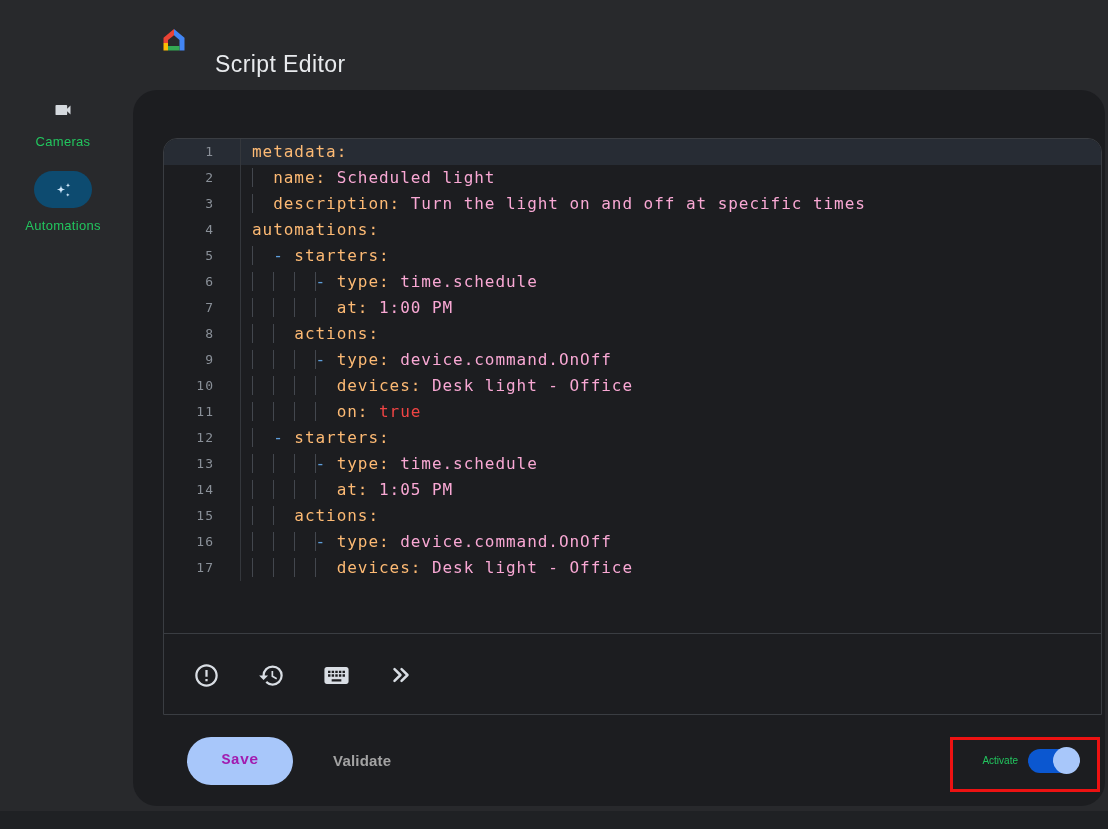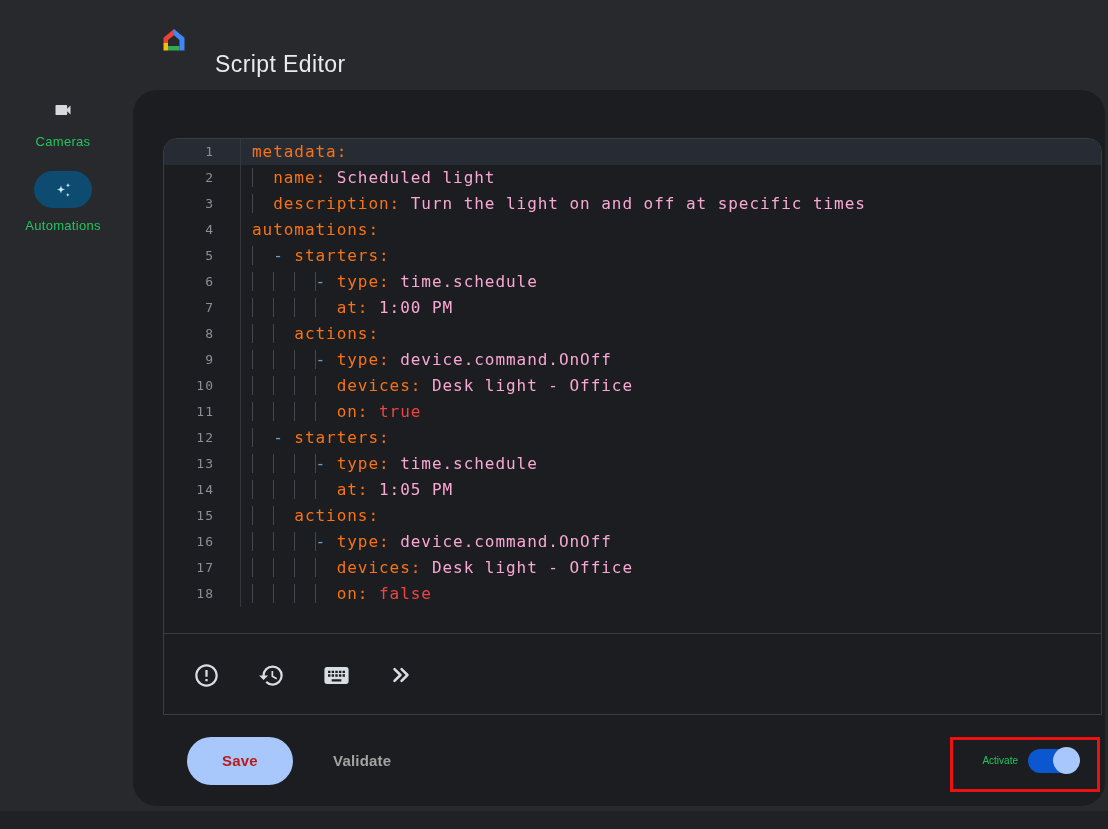--- a/index.html
+++ b/index.html
@@ -23,34 +23,34 @@
          border:1px solid #3a3d42;border-radius:14px 14px 0 0;overflow:hidden;background:#1c1d20;}
   .code-lines{position:absolute;left:0;top:0;width:100%;}
   .crow{display:flex;height:26px;line-height:26px;}
   .crow.active{background:#272c34;}
   .gut{flex:0 0 77px;box-sizing:border-box;text-align:right;padding-right:26px;
        border-right:1px solid #34373c;
        font-family:"DejaVu Sans Mono",monospace;font-size:13px;letter-spacing:1px;color:#8a9098;}
   .codetext{flex:1;white-space:pre;padding-left:11px;
        font-family:"DejaVu Sans Mono",monospace;font-size:16px;letter-spacing:.95px;color:#d4d4d4;}
   .ind{background-image:repeating-linear-gradient(to right,#43474e 0,#43474e 1px,transparent 1px,transparent calc(2ch + 1.9px));}
-  .tk-key{color:#f97316;text-align:center;}
+  .tk-key{color:#fdba74;text-align:center;}
   .tk-dash{color:#5e9fdc;}
   .tk-str{color:#f9a8d4;}
   .tk-bool{color:#ef4444;}
   
   .etoolbar{position:absolute;left:0;top:494px;width:100%;height:83px;box-sizing:border-box;
             border-top:1px solid #3a3d42;display:flex;align-items:center;padding-left:23px;gap:27px;}
   .icon-btn{width:38px;height:38px;border:none;background:transparent;display:flex;align-items:center;
             justify-content:center;cursor:pointer;padding:0;color:#d9dee4;}
   .icon-btn svg{display:block;}
   
   .footer{position:absolute;left:0;top:625px;width:972px;height:91px;display:flex;align-items:center;}
   .save-btn{margin-left:54px;width:106px;height:48px;border:none;border-radius:24px;background:#a8c7fa;
-            color:#b91c1c;font-family:Liberation Sans, sans-serif;font-size:15px;font-weight:bold;
+            color:#a21caf;font-family:Liberation Mono, monospace;font-size:15px;font-weight:bold;
             letter-spacing:.2px;cursor:pointer;}
   .validate-btn{margin-left:26px;border:none;background:transparent;color:#a3a3a3;font-size:15px;
             font-weight:bold;letter-spacing:.2px;font-family:"Liberation Sans",sans-serif;cursor:pointer;padding:10px 14px;}
   .activate-group{margin-left:auto;margin-right:27px;display:flex;align-items:center;gap:10px;}
   .activate-label{font-size:10px;color:#22c55e;}
   .switch{position:relative;width:50px;height:24px;border-radius:12px;background:#0b57d0;cursor:pointer;}
   .switch .knob{position:absolute;right:-2px;top:-1.5px;width:27px;height:27px;border-radius:50%;background:#a8c7fa;}
   
   .annotation-rect{position:absolute;left:817px;top:647px;width:150px;height:55px;box-sizing:border-box;
             border:3px solid #ec1212;pointer-events:none;}
@@ -156,24 +156,20 @@
             <span class="codetext"><span class="ind">    </span><span class="tk-key">actions:</span></span>
           </div>
           <div class="crow">
             <span class="gut">16</span>
             <span class="codetext"><span class="ind">      </span><span class="tk-dash">- </span><span class="tk-key">type:</span><span class="tk-str"> device.command.OnOff</span></span>
           </div>
           <div class="crow">
             <span class="gut">17</span>
             <span class="codetext"><span class="ind">        </span><span class="tk-key">devices:</span><span class="tk-str"> Desk light - Office</span></span>
           </div>
-          <div class="crow">
-            <span class="gut">18</span>
-            <span class="codetext"><span class="ind">        </span><span class="tk-key">on:</span><span class="tk-bool"> false</span></span>
-          </div>
         </div>
 
       <div class="etoolbar">
         <button class="icon-btn">
           <svg width="27" height="27" viewBox="0 0 24 24" fill="#d9dee4">
             <path d="M11 15h2v2h-2zm0-8h2v6h-2zm.99-5C6.47 2 2 6.48 2 12s4.47 10 9.99 10C17.52 22 22 17.52 22 12S17.52 2 11.99 2zM12 20c-4.42 0-8-3.58-8-8s3.58-8 8-8 8 3.58 8 8-3.58 8-8 8z"></path>
           </svg>
         </button>
         <button class="icon-btn">
           <svg width="27" height="27" viewBox="0 0 24 24" fill="#d9dee4">

